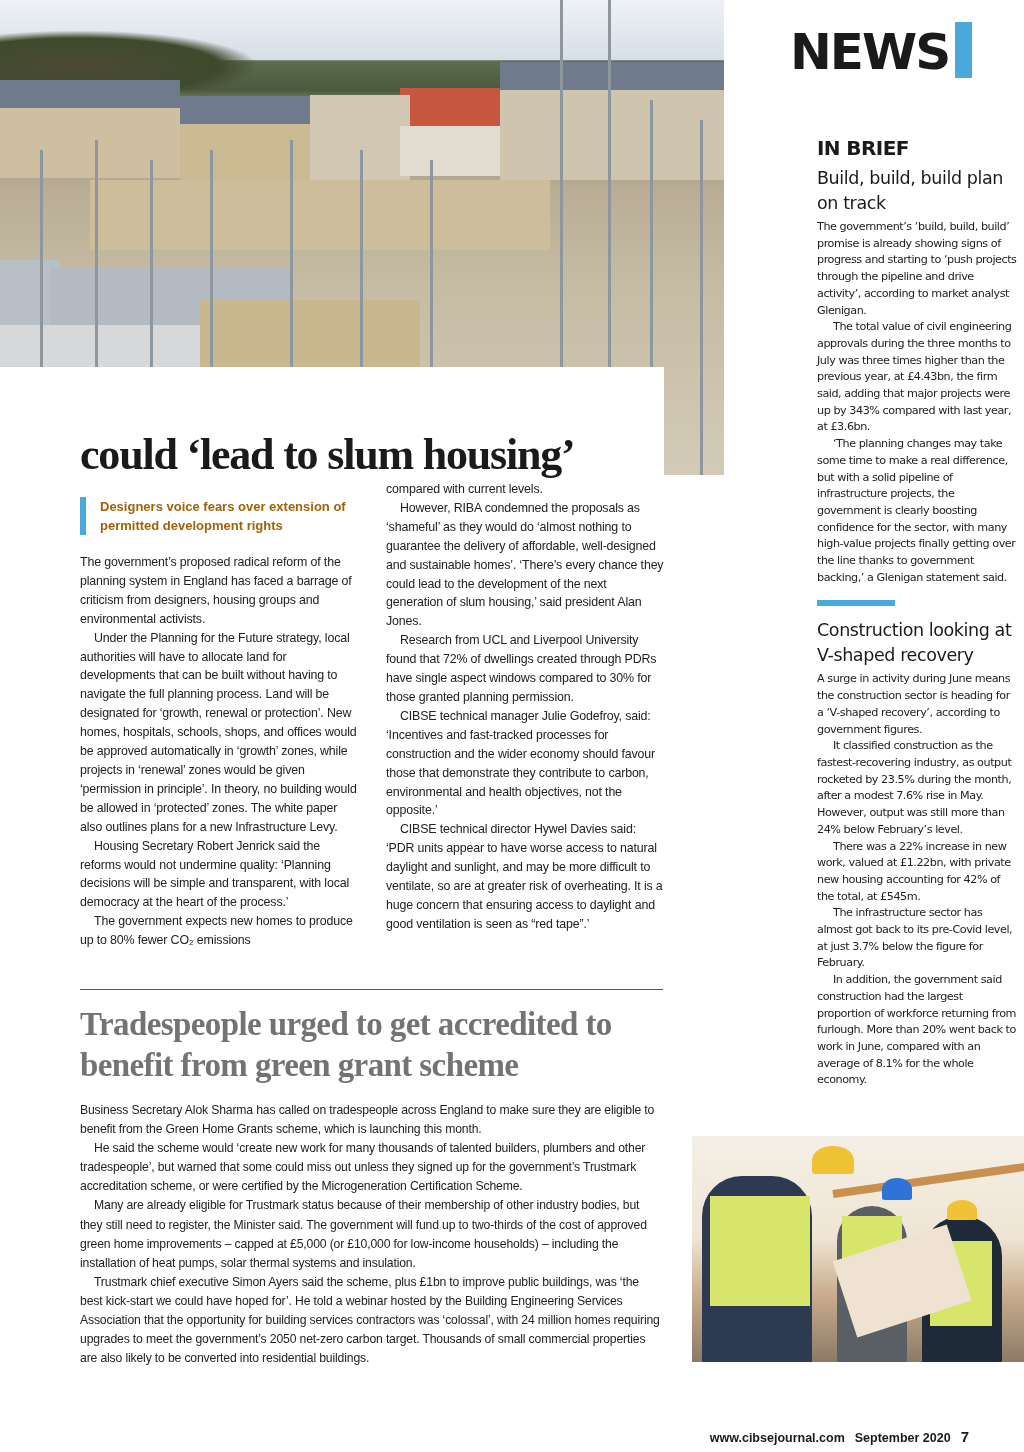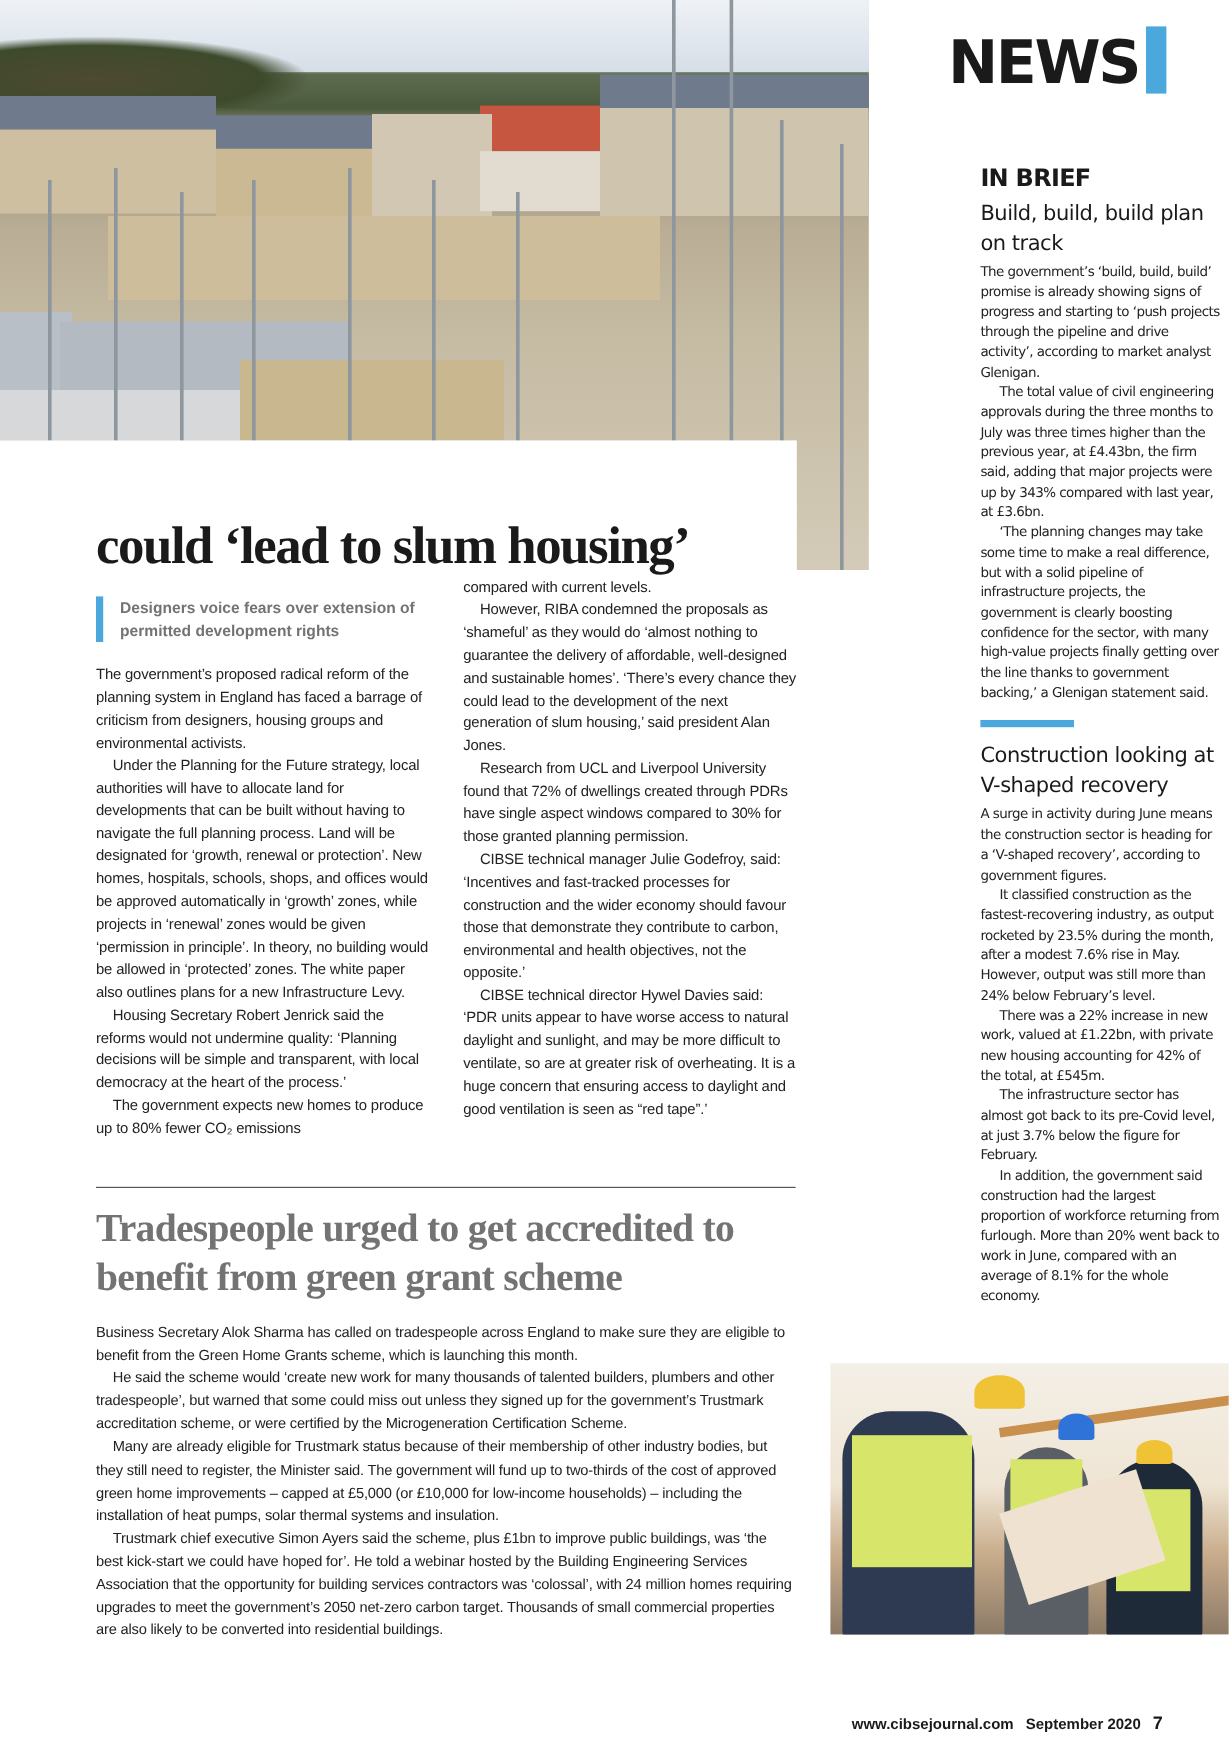--- a/index.html
+++ b/index.html
@@ -30,21 +30,21 @@
   .sidebar .inbrief { font-family:"DejaVu Sans", sans-serif; font-weight:bold; font-size:20px; letter-spacing:-0.6px; color:#1a1a1a; margin-bottom:6px; }
   .sidebar .s-head { font-family:"DejaVu Sans", sans-serif; font-size:17.5px; line-height:25px; letter-spacing:-0.4px; color:#1a1a1a; margin-bottom:3px; }
   .sidebar p { font-family:"DejaVu Sans", sans-serif; font-size:11.2px; line-height:16.7px; letter-spacing:-0.45px; color:#222; }
   .sidebar p.ind { text-indent:16px; }
   .sidebar .sep { width:78px; height:6px; background:#4aa8dc; margin:14px 0 12px; }
 
   
   .headline { position:absolute; left:80px; top:380px; width:600px; font-family:"Liberation Serif", serif; font-weight:bold; font-size:44px; line-height:50px; letter-spacing:-1.2px; color:#1a1a1a; }
 
   
-  .standfirst { position:absolute; left:80px; top:497px; width:280px; padding-left:14px; border-left:6px solid #4aa8dc; font-family:"Liberation Sans", sans-serif; font-weight:bold; font-size:13px; line-height:19px; color:#737373; }
+  .standfirst { position:absolute; left:80px; top:497px; width:280px; padding-left:14px; border-left:6px solid #4aa8dc; font-family:"Liberation Sans", sans-serif; font-weight:bold; font-size:13px; line-height:19px; color:#a16207; }
 
   
   .col { position:absolute; font-family:"Liberation Sans", sans-serif; font-size:12.4px; line-height:18.9px; color:#222; letter-spacing:-0.15px; }
   .col p.ind { text-indent:14px; }
   .col1 { left:80px; top:553px; width:280px; }
   .col2 { left:386px; top:480px; width:280px; }
 
   .rule { position:absolute; left:80px; top:989px; width:583px; height:1px; background:#555; }
 
   .headline2 { position:absolute; left:80px; top:1004px; width:600px; font-family:"Liberation Serif", serif; font-size:33px; line-height:41px; letter-spacing:-0.6px; color:#737373; }

